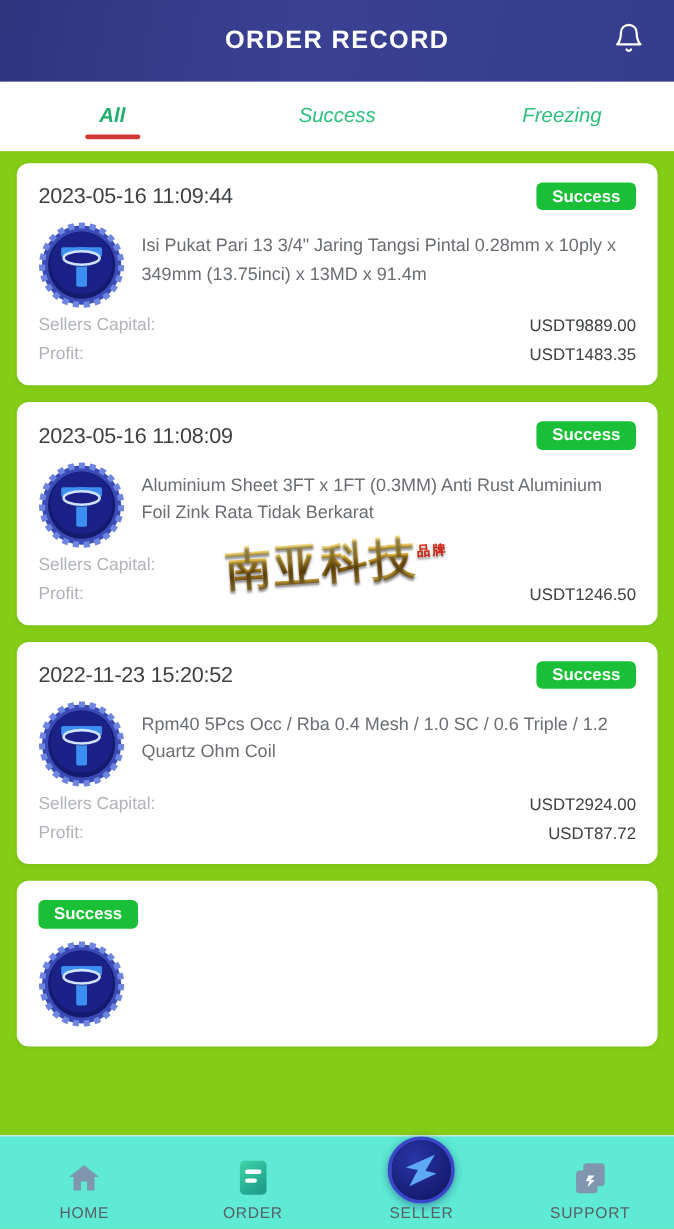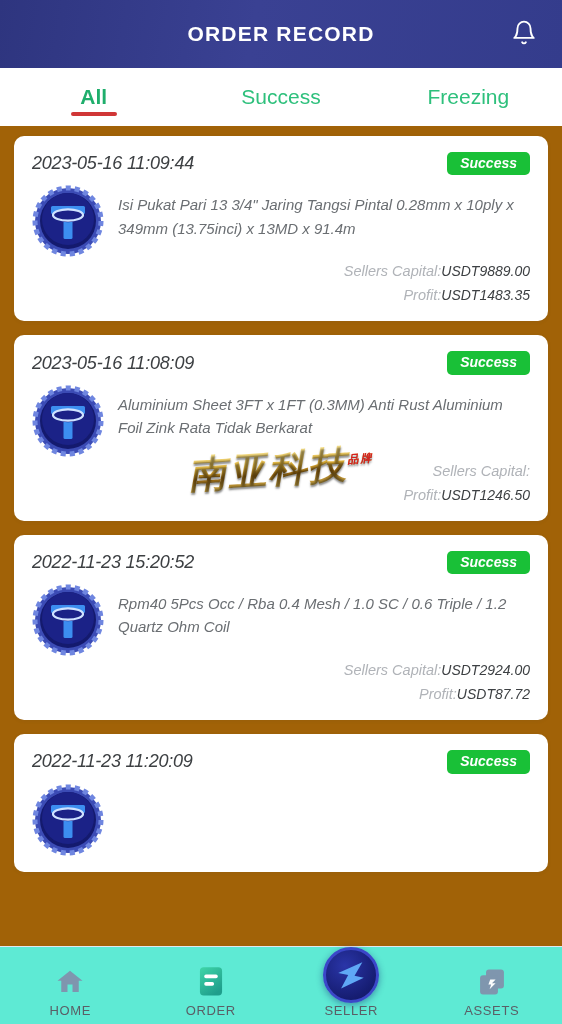--- a/index.html
+++ b/index.html
@@ -29,34 +29,33 @@
 
   
   .tabs{
     height:58px; background:#ffffff; display:flex; align-items:stretch;
     flex:0 0 auto;
   }
   .tab{
     flex:1; display:flex; flex-direction:column; align-items:center; justify-content:center;
     position:relative; cursor:pointer;
   }
-  .tab-label{ color:#2ec07c; font-size:21px; }
+  .tab-label{ color:#2ec07c; font-size:17px;font-style:italic; }
   .tab.active .tab-label{ color:#1fae6c; font-weight:bold; }
   .tab-underline{
     position:absolute; bottom:10px; left:50%; transform:translateX(-50%);
     width:46px; height:4px; border-radius:2px; background:#d03636;
   }
 
   
   .scroll{
     position:absolute; top:126px; bottom:0; left:0; right:0;
-    background:#a16207;
+    background:#84cc16;
     overflow:hidden;
     padding:10px 14px 0 14px;
-    font-style:italic;
   }
 
   
   .card{
     background:#ffffff; border-radius:10px;
     box-shadow:0 1px 4px rgba(40,60,90,0.07);
     padding:16px 18px 14px 18px;
     margin-bottom:14px;
     position:relative;
   }
@@ -67,21 +66,21 @@
   .card-date{ font-size:18px; color:#3d4043; letter-spacing:-0.2px; }
   .badge{
     background:#19c037; color:#ffffff; font-size:14px; font-weight:bold;
     padding:4px 13px; border-radius:5px; line-height:1.1;
   }
   .card-body{ display:flex; align-items:flex-start; gap:14px; padding:4px 0 2px 0;}
   .coin{ flex:0 0 auto; width:72px; height:72px; position:relative; }
   .desc{
     flex:1; font-size:15px; color:#6a6e72; line-height:1.55; padding-top:8px;
   }
-  .kv{ display:flex; align-items:center; justify-content:flex-end; padding:4px 0; }
+  .kv{ display:flex; align-items:center; justify-content:space-between; padding:4px 0; }
   .kv-label{ font-size:14.5px; color:#b0b3b8; }
   .kv-value{ font-size:14px; color:#3d4043; }
 
   
   .watermark{
     position:absolute; left:50%; top:50%;
     transform:translate(-50%,-50%) rotate(-4deg);
     pointer-events:none; z-index:5;
     font-size:38px; font-weight:bold; letter-spacing:2px;
     white-space:nowrap;
@@ -238,21 +237,20 @@
       <span class="kv-value">USDT2924.00</span>
     </div>
     <div class="kv">
       <span class="kv-label">Profit:</span>
       <span class="kv-value">USDT87.72</span>
     </div>
   </div>
 
   <div class="card partial">
     <div class="card-top">
-      <span class="card-date">2022-11-23 11:20:09</span>
       <span class="badge">Success</span>
     </div>
     <div class="card-body">
       <div class="coin">
         <svg width="72" height="72" viewBox="0 0 72 72">
           <circle cx="36" cy="36" r="33" fill="#3b4bb5"></circle>
           <circle cx="36" cy="36" r="33" fill="none" stroke="#6f86e0" stroke-width="5" stroke-dasharray="5 4"></circle>
           <circle cx="36" cy="36" r="28" fill="#141a6e"></circle>
           <circle cx="36" cy="34" r="26" fill="#1b2287"></circle>
           <rect x="19" y="21" width="34" height="8" rx="1.5" fill="#3c8ef0"></rect>
@@ -305,17 +303,17 @@
   </div>
 
   <div class="nav-item">
     <div class="nav-icon">
       <svg width="32" height="31" viewBox="0 0 26 26" fill="#7f96ae">
         <rect x="8" y="2" width="15" height="16" rx="2.5"></rect>
         <rect x="3" y="7" width="15" height="16" rx="2.5"></rect>
         <path d="M11.5 10.5h4.5l-3 3.2h3l-5 5 1.3-4.1h-2.3z" fill="#fbfcfd"></path>
       </svg>
     </div>
-    <div class="nav-label">ASSETS</div>
+    <div class="nav-label">SUPPORT</div>
   </div>
 
 
 </div>
 
 </body></html>

